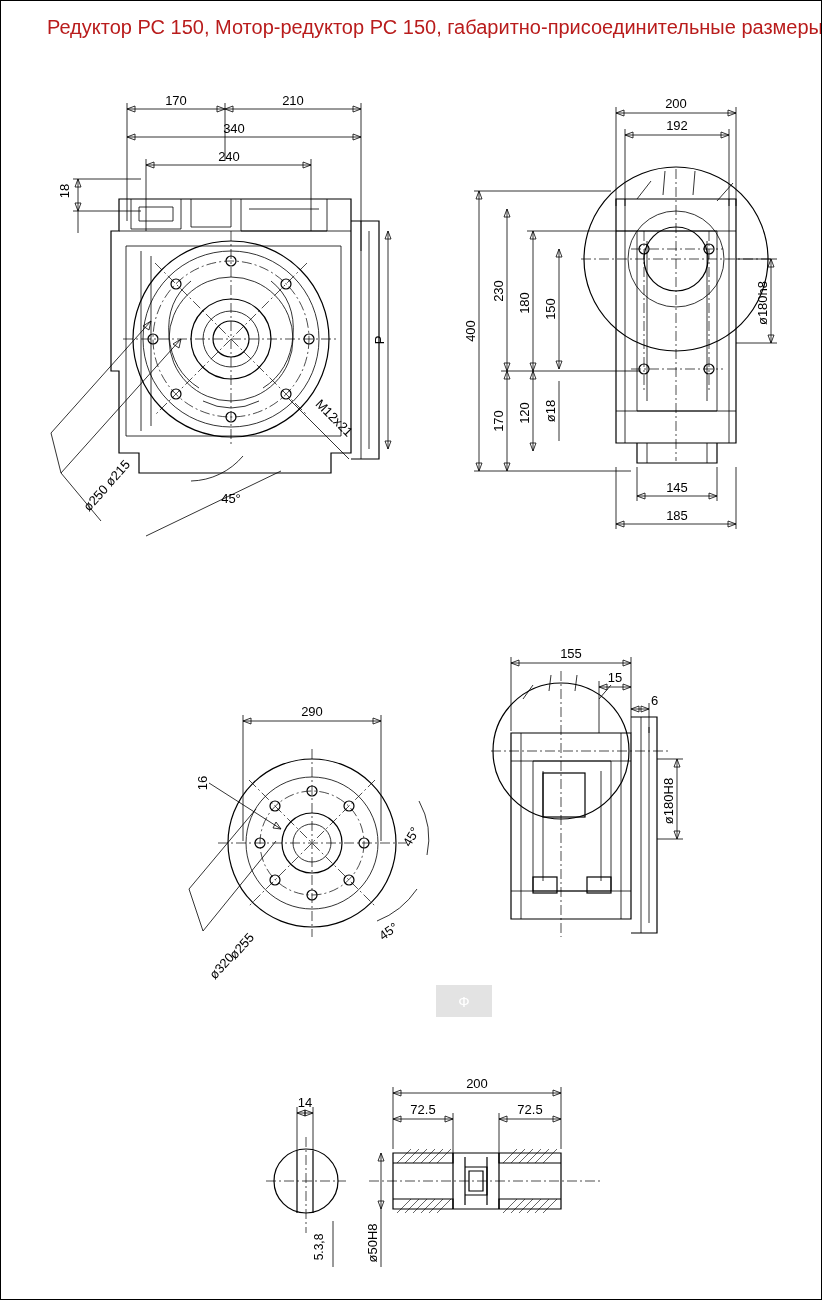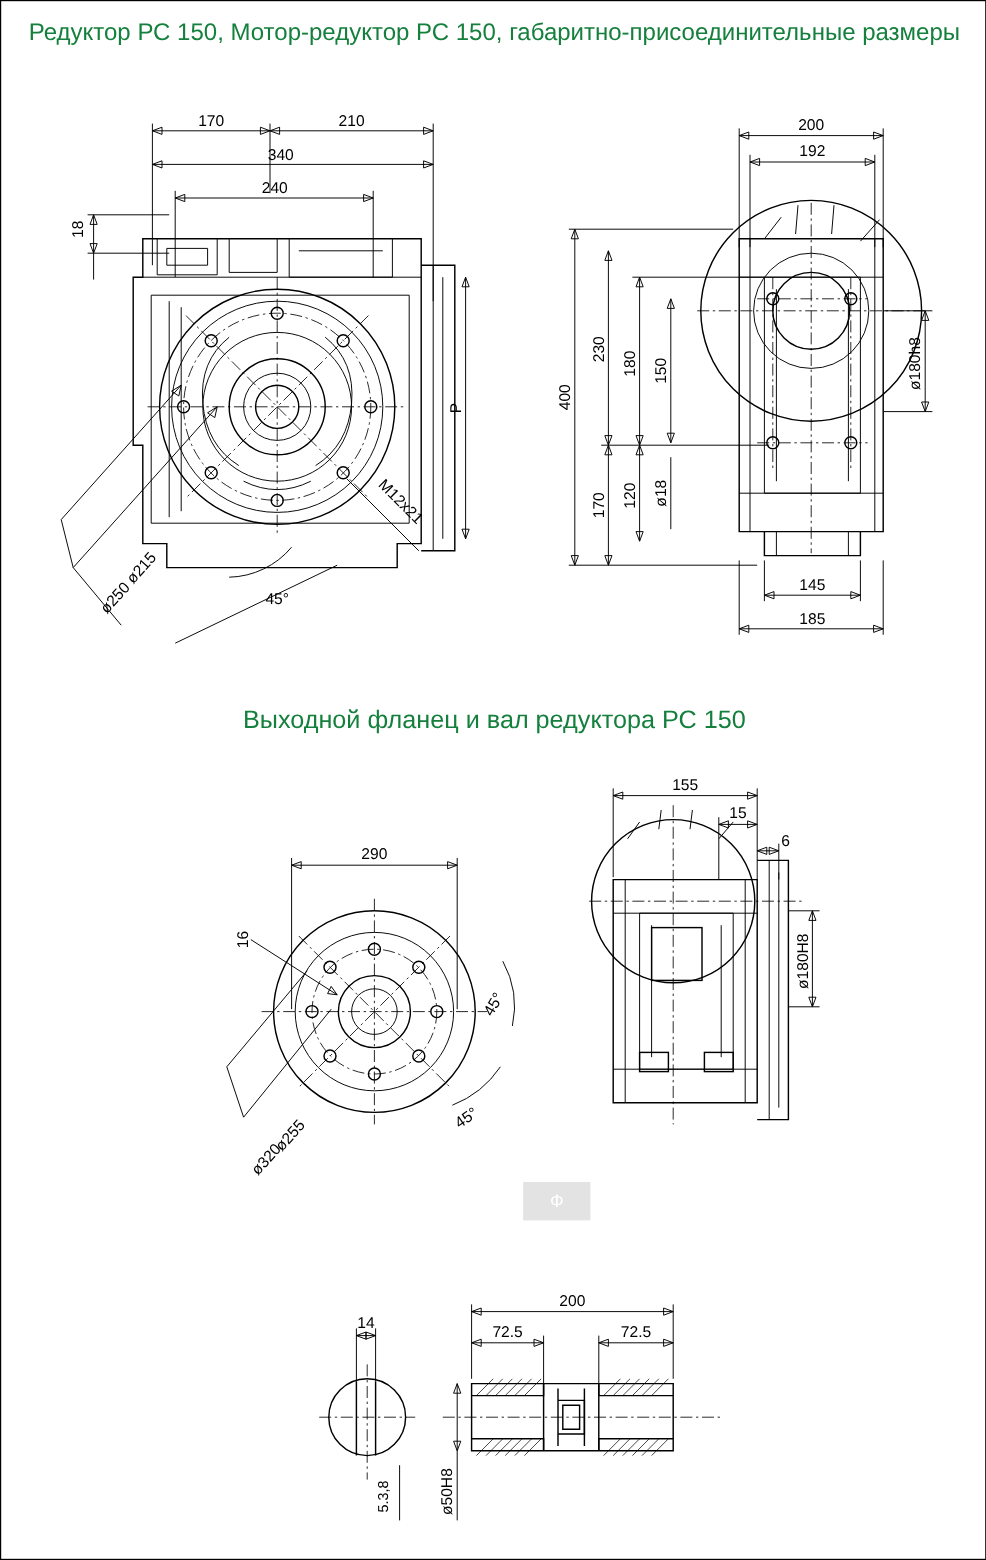--- a/index.html
+++ b/index.html
@@ -17,24 +17,24 @@
     height: 1300px;
     background: #fff;
     border: 1px solid #000;
     box-sizing: border-box;
     overflow: hidden;
   }
   .title {
     position: absolute;
     left: 0;
     width: 822px;
-    text-align: center;
+    text-align: right;
     font-size: 20px;
     line-height: 28px;
-    color: #15803d;
+    color: #b91c1c;
   }
   #title-main { top: 12px; }
   #title-sub2 {
     top: 586px;
     font-size: 21px;
   }
   #title-sub3 {
     top: 1026px;
     font-size: 20px;
     font-weight: bold;
@@ -67,21 +67,20 @@
   .med { stroke: #000; stroke-width: 1.2; fill: none; }
   .cl { stroke: #000; stroke-width: 0.7; fill: none; stroke-dasharray: 10 3 2 3; }
   .hatch { stroke: #000; stroke-width: 0.6; fill: none; }
 </style>
 </head>
 <body>
 
 <div id="page">
 
   <div class="title" id="title-main">Редуктор РС 150, Мотор-редуктор РС 150, габаритно-присоединительные размеры</div>
-  <div class="title" id="title-sub2">Выходной фланец и вал редуктора РС 150</div>
   <div class="fbadge">Ф</div>
 
   <svg class="dwg" id="d1" style="left:30px; top:80px;" width="380" height="480" viewBox="0 0 380 480">
 
     <line class="dim" x1="96" y1="56" x2="330" y2="56"></line>
     <path class="dim" d="M96,56 l8,-3 l0,6 z" fill="#000"></path>
     <path class="dim" d="M330,56 l-8,-3 l0,6 z" fill="#000"></path>
     <text x="203" y="52" text-anchor="middle">340</text>
 
     <line class="dim" x1="96" y1="28" x2="194" y2="28"></line>

